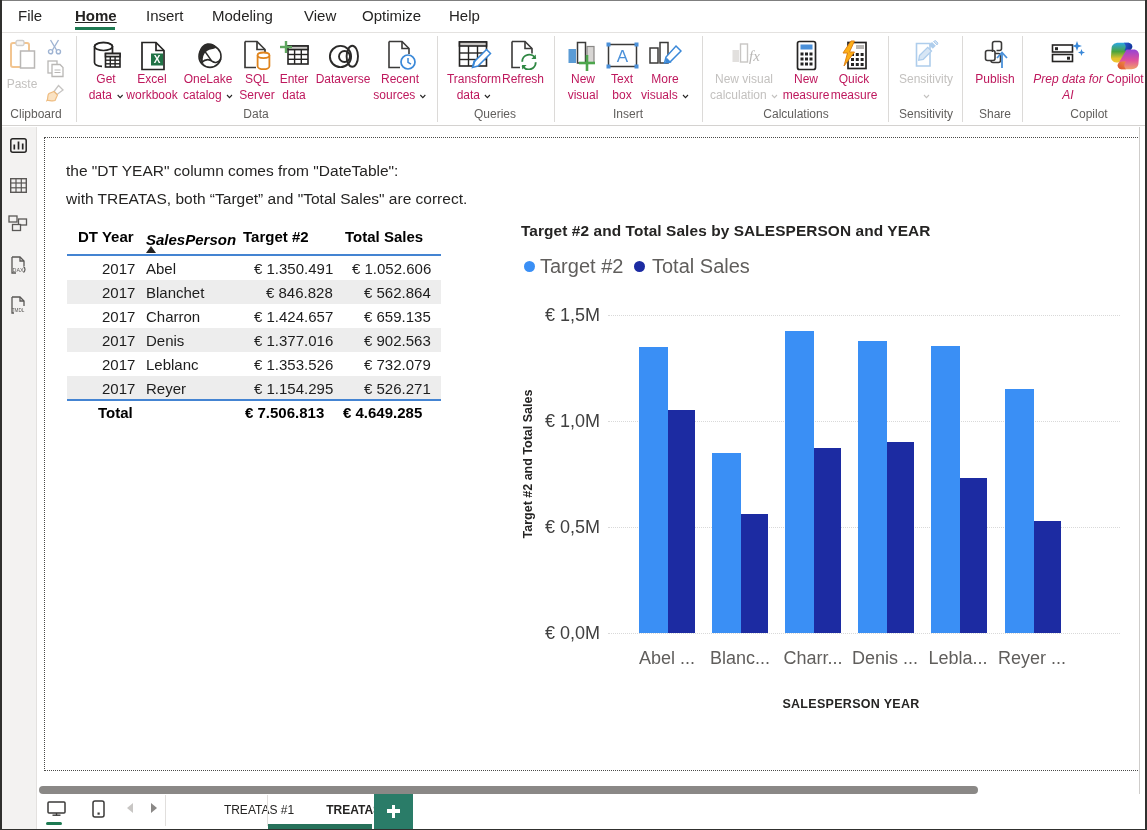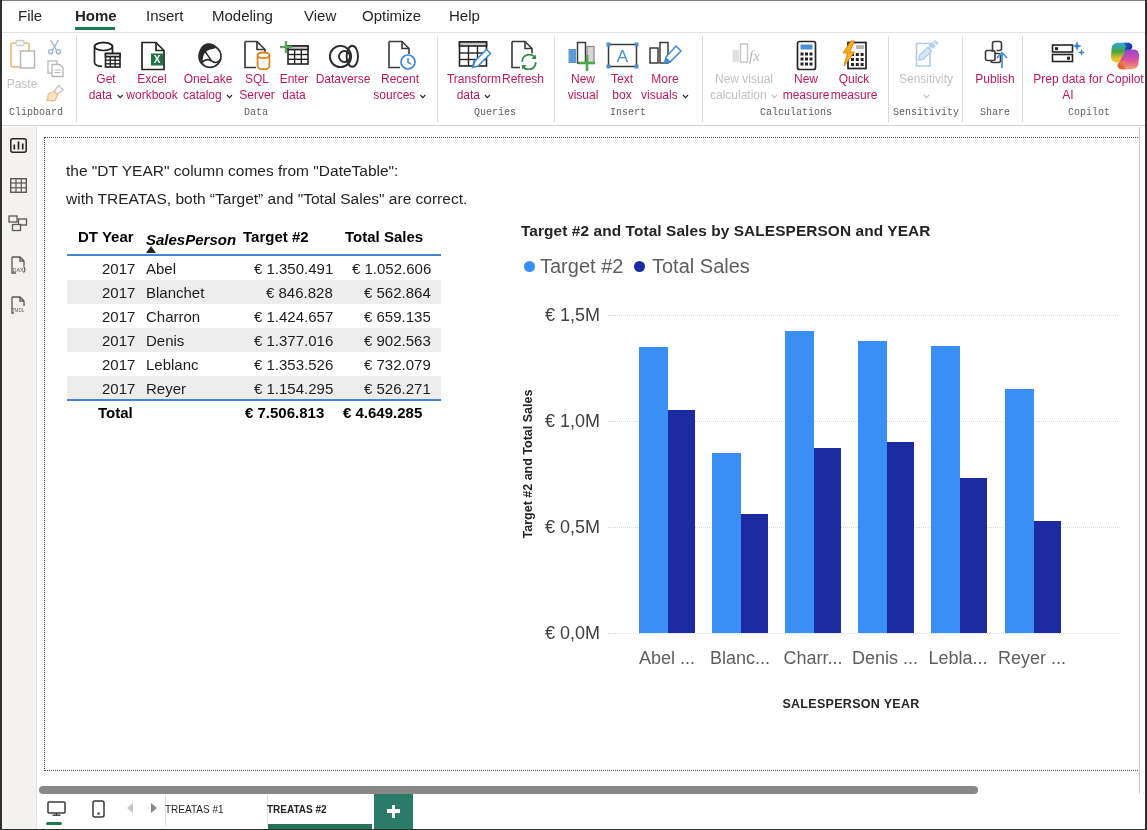--- a/index.html
+++ b/index.html
@@ -6,21 +6,21 @@
 html,body { width:1147px; height:830px; overflow:hidden; }
 body { font-family:"Liberation Sans", sans-serif; background:#fff; position:relative; }
 #app { position:absolute; left:0; top:0; width:1147px; height:830px; overflow:hidden; }
 .abs { position:absolute; }
 
 #menubar { position:absolute; left:0; top:0; width:1147px; height:33px; background:#fff; border-bottom:1px solid #e4e2e0; }
 .mitem { position:absolute; top:7px; font-size:15px; color:#252423; }
 
 #ribbon { position:absolute; left:0; top:34px; width:1147px; height:92px; background:#fff; border-bottom:1px solid #d4d2d0; }
 .rsep { position:absolute; top:2px; width:1px; height:86px; background:#dcdad8; }
-.glabel { position:absolute; top:72.5px; font-size:10px; color:#605e5c; text-align:center; transform:translateX(-50%);font-family:Liberation Mono, monospace; }
+.glabel { position:absolute; top:72.5px; font-size:12px; color:#605e5c; text-align:center; transform:translateX(-50%); }
 .rlabel { position:absolute; top:37px; font-size:12px; color:#be185d; text-align:center; transform:translateX(-50%); line-height:16px; white-space:nowrap; }
 .rlabel.dis { color:#c3c1bf; }
 .ricon { position:absolute; top:6px; }
 .chev { display:inline-block; width:7px; height:5px; margin-left:1px; }
 
 #sidebar { position:absolute; left:1px; top:127px; width:36px; height:702px; background:#f3f2f1; border-right:1px solid #e3e1df; }
 .sicon { position:absolute; left:9px; }
 
 #canvas { position:absolute; left:38px; top:127px; width:1101px; height:667px; background:#fff; overflow:hidden; }
 #page { position:absolute; left:6px; top:10px; width:1102px; height:634px; border:1px dotted #4a4a48; }
@@ -30,35 +30,35 @@
 .td { position:absolute; font-size:15px; color:#1d1d1d; white-space:nowrap; }
 .tr-band { position:absolute; left:29px; width:374px; height:24px; background:#ededed; }
 
 .gline { position:absolute; border-top:1px dotted #d9d9d9; width:512px; }
 .bar { position:absolute; }
 .xlab { position:absolute; font-size:18px; color:#605e5c; text-align:center; transform:translateX(-50%); white-space:nowrap; }
 .ylab { position:absolute; font-size:18px; color:#404040; text-align:right; width:70px; white-space:nowrap; }
 
 #hthumb { position:absolute; left:39px; top:786px; width:939px; height:8px; border-radius:4px; background:#8a8886; }
 #bottombar { position:absolute; left:38px; top:794px; width:1107px; height:35px; background:#fff; }
-.btab { position:absolute; top:0; height:32px; font-size:10px; color:#252423; line-height:32px; }
+.btab { position:absolute; top:0; height:32px; font-size:12px; color:#252423; text-align:center; line-height:32px;margin-left:43px; }
 .bsep { position:absolute; top:1px; width:1px; height:31px; background:#e1dfdd; }
 
 #b-top { position:absolute; left:0; top:0; width:1147px; height:1px; background:#7f7f7f; z-index:99;}
 #b-left { position:absolute; left:0; top:0; width:2px; height:830px; background:#30302e; z-index:99;}
 #b-right { position:absolute; left:1145px; top:0; width:2px; height:830px; background:#30302e; z-index:99;}
 #b-bottom { position:absolute; left:0; top:829px; width:1147px; height:1px; background:#30302e; z-index:99;}
 #vline { position:absolute; left:1139px; top:127px; width:1px; height:667px; background:#cfcdcb; }
 </style>
 </head>
 <body>
 <div id="app">
   <div id="menubar">
     <div class="mitem" style="left:18px;">File</div>
-    <div class="mitem" style="left:75px; font-weight:bold;">Home</div>
+    <div class="mitem" style="left:75px; font-weight:bold;text-decoration:underline;">Home</div>
     <div class="mitem" style="left:146px;">Insert</div>
     <div class="mitem" style="left:212px;">Modeling</div>
     <div class="mitem" style="left:304px;">View</div>
     <div class="mitem" style="left:362px;">Optimize</div>
     <div class="mitem" style="left:449px;">Help</div>
     <div class="abs" style="left:75px; top:27px; width:40px; height:3px; background:#1e7a52;"></div>
   </div>
   <div id="ribbon">
 
     <svg class="ricon" style="left:9px; top:5px;" width="28" height="34" viewBox="0 0 28 34">
@@ -278,21 +278,21 @@
     <div class="rsep" style="left:1022px;"></div>
 
     <svg class="ricon" style="left:1051px;" width="34" height="28" viewBox="0 0 34 28">
       <rect x="1.5" y="5" width="20" height="7" fill="#fff" stroke="#252423" stroke-width="1.6"></rect>
       <rect x="4" y="7.2" width="3" height="3" fill="#252423"></rect>
       <rect x="1.5" y="14.5" width="20" height="7" fill="#fff" stroke="#252423" stroke-width="1.6"></rect>
       <rect x="16" y="16.7" width="3" height="3" fill="#252423"></rect>
       <path d="M26 1l1.3 3.7L31 6l-3.7 1.3L26 11l-1.3-3.7L21 6l3.7-1.3z" fill="#3a88d8"></path>
       <path d="M30.5 9l.9 2.6 2.6.9-2.6.9-.9 2.6-.9-2.6-2.6-.9 2.6-.9z" fill="#3a88d8"></path>
     </svg>
-    <div class="rlabel" style="left:1068px;">Prep data for<br>AI</div>
+    <div class="rlabel" style="left:1068px;font-style:italic;">Prep data for<br>AI</div>
     <svg class="ricon" style="left:1110px; top:8px;" width="30" height="28" viewBox="0 0 30 28">
       <defs>
         <linearGradient id="cpl" x1="0.5" y1="0" x2="0.5" y2="1">
           <stop offset="0" stop-color="#2aa6e4"></stop>
             <stop offset="0.45" stop-color="#4ba43c"></stop>
             <stop offset="0.8" stop-color="#e3c12f"></stop>
             <stop offset="1" stop-color="#f2c52b"></stop>
         </linearGradient>
         <linearGradient id="cpr" x1="0.5" y1="0" x2="0.5" y2="1">
           <stop offset="0" stop-color="#9543d6"></stop>

